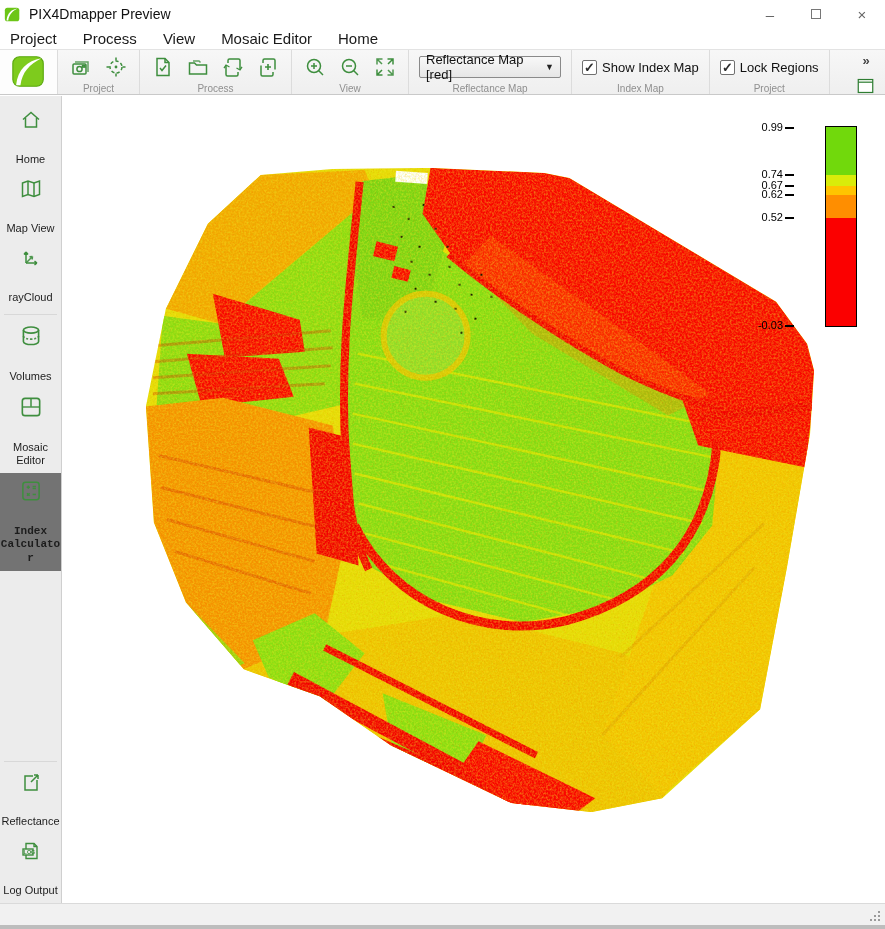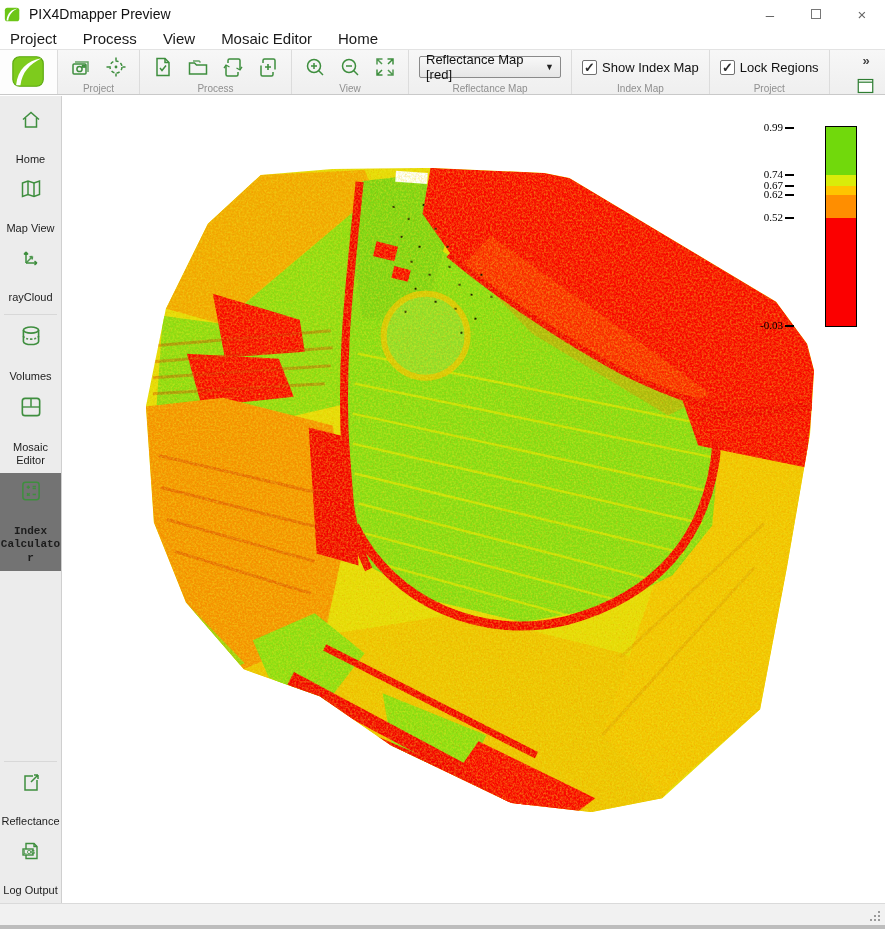--- a/index.html
+++ b/index.html
@@ -62,21 +62,21 @@
   .viewport { position:absolute; left:63px; top:96px; right:0; bottom:26px; background:#fff; }
   .map-svg { position:absolute; left:0; top:0; width:100%; height:100%; }
 
   
   .legend { position:absolute; top:30px; right:28px; width:120px; height:202px; }
   .legend-bar { position:absolute; top:0; right:0; width:32px; height:201px;
     border:1px solid #000; display:flex; flex-direction:column; }
   .legend-seg { width:100%; }
   .legend-tick { position:absolute; right:63px; height:2px; width:9px; background:#000; }
   .legend-lbl { position:absolute; right:74px; font-size:11px; color:#000; transform:translateY(-6px);
-    white-space:nowrap;font-family:Liberation Serif, serif; }
+    white-space:nowrap; }
 
   
   .statusbar { position:absolute; left:0; bottom:0; right:0; height:26px; background:#f1f1f1;
     border-top:1px solid #dadada; }
   .statusbar .edge { position:absolute; left:0; right:0; bottom:0; height:4px; background:#bdbdbd; }
   .grip { position:absolute; right:3px; bottom:6px; }
 
   svg.icon { display:block; }
 </style>
 </head>

